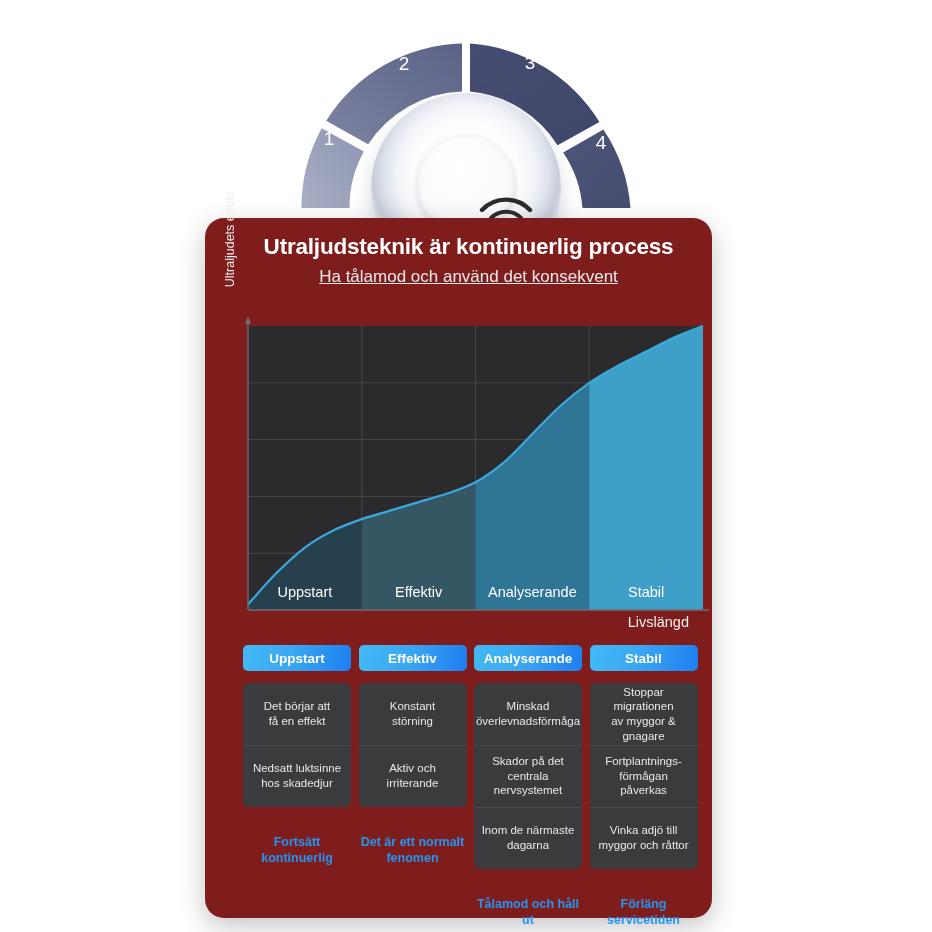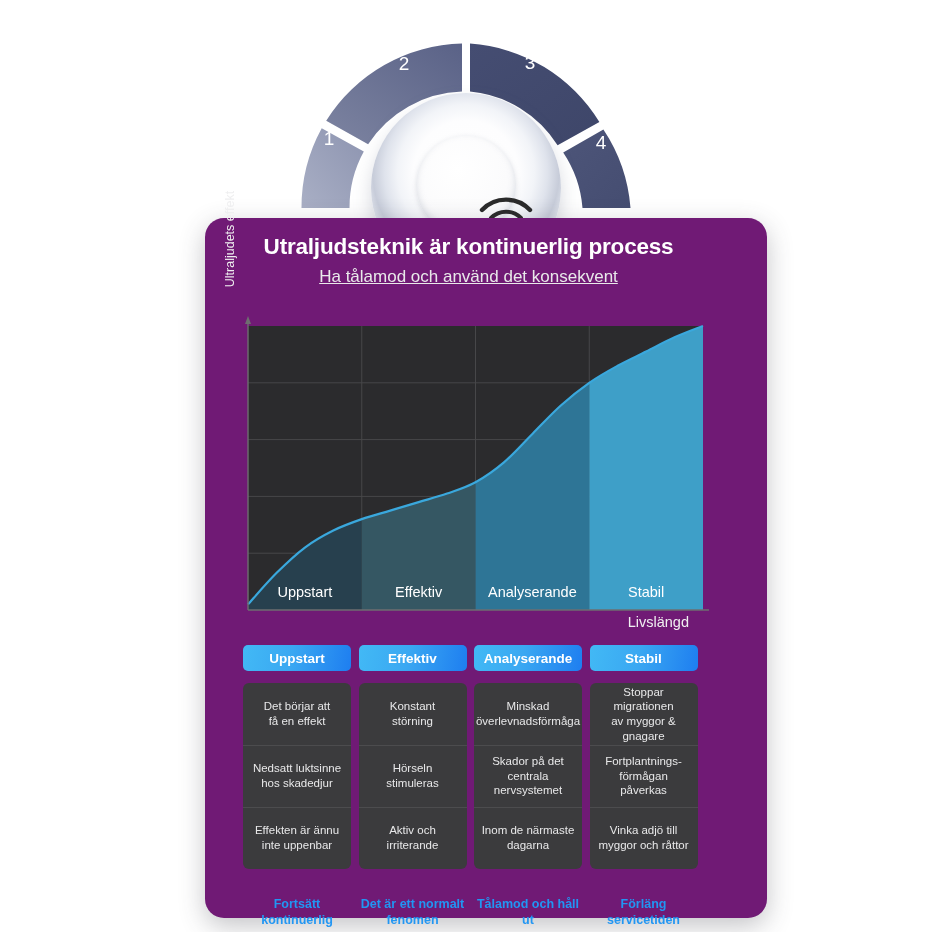--- a/index.html
+++ b/index.html
@@ -34,22 +34,22 @@
   #wifi-icon{position:absolute;left:63px;top:62px;}
   #power-btn{
     position:absolute;left:80px;top:112px;width:30px;height:30px;border-radius:50%;
     background:radial-gradient(circle at 45% 35%, #f4f5f8 0%, #e2e5ec 65%, #ccd1dc 100%);
     box-shadow:inset 0 1px 2px rgba(255,255,255,.9), 0 1px 2px rgba(150,156,172,.4);
   }
   #power-glyph{position:absolute;left:8px;top:7px;}
 
   
   #card{
-    position:absolute;left:205px;top:218px;width:562px;height:700px;
-    background:#701a75;border-radius:19px;
+    position:absolute;left:205px;top:218px;width:507px;height:700px;
+    background:#7f1d1d;border-radius:19px;
     box-shadow:0 8px 26px rgba(60,60,70,.30);
   }
   #chart-title{
     position:absolute;left:0;top:16px;width:527px;text-align:center;
     color:#ffffff;font-size:22.5px;font-weight:bold;letter-spacing:-.2px;
   }
   #chart-subtitle{
     position:absolute;left:0;top:49px;width:527px;text-align:center;
     color:#e9e9ea;font-size:17px;text-decoration:underline;
   }
@@ -190,30 +190,28 @@
     <div id="xlabel">Livslängd</div>
   </div>
 
   <div id="table">
 
     <div class="tcol" style="left:0px;">
       <div class="thead">Uppstart</div>
       <div class="tbody">
         <div class="tcell">Det börjar att<br>få en effekt</div>
         <div class="tcell">Nedsatt luktsinne<br>hos skadedjur</div>
-        <div class="tcell">Effekten är ännu<br>inte uppenbar</div>
       </div>
       <div class="tfoot">Fortsätt<br>kontinuerlig</div>
     </div>
 
     <div class="tcol" style="left:115.5px;">
       <div class="thead">Effektiv</div>
       <div class="tbody">
         <div class="tcell">Konstant<br>störning</div>
-        <div class="tcell">Hörseln<br>stimuleras</div>
         <div class="tcell">Aktiv och<br>irriterande</div>
       </div>
       <div class="tfoot">Det är ett normalt<br>fenomen</div>
     </div>
 
     <div class="tcol" style="left:231px;">
       <div class="thead">Analyserande</div>
       <div class="tbody">
         <div class="tcell">Minskad<br>överlevnadsförmåga</div>
         <div class="tcell">Skador på det<br>centrala nervsystemet</div>

